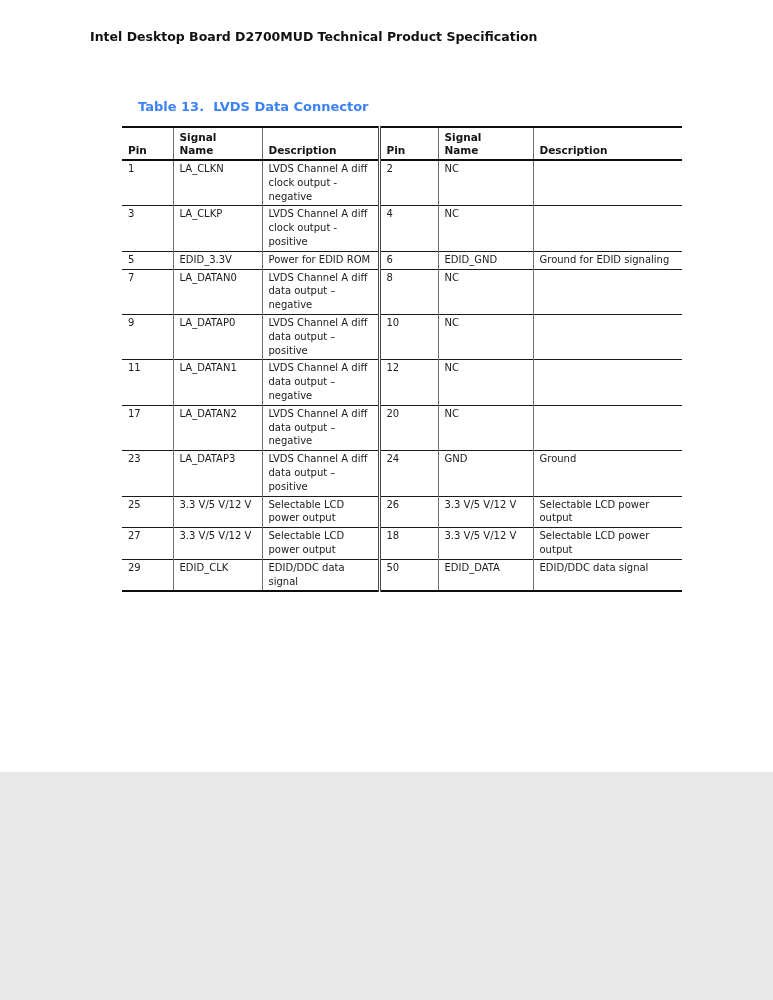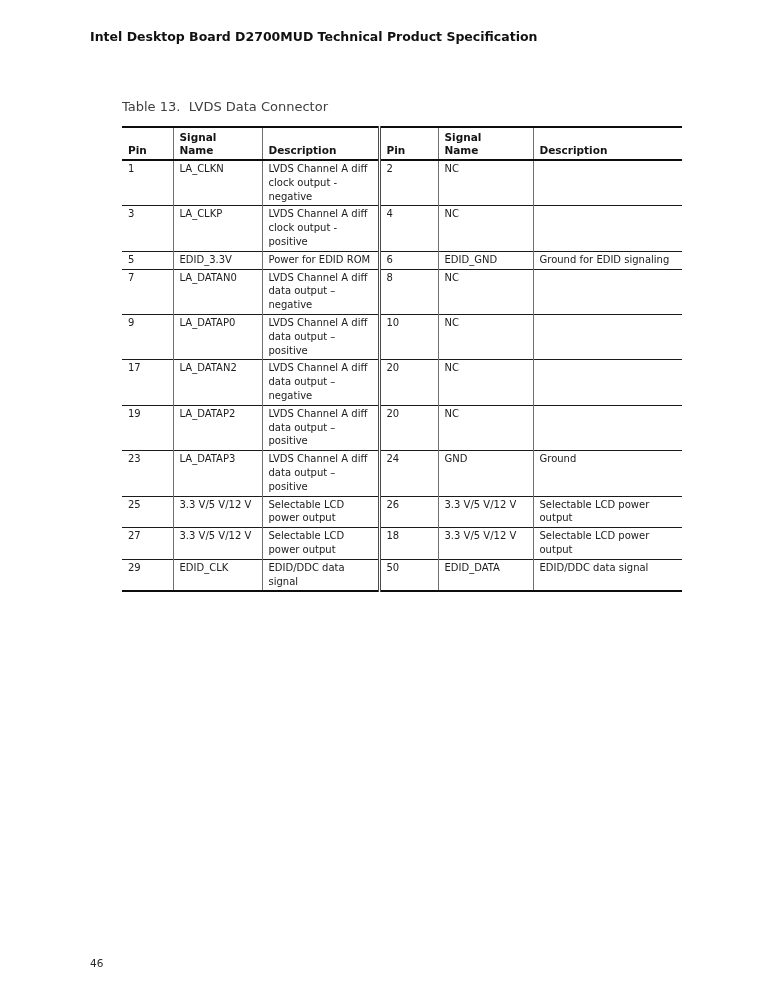--- a/index.html
+++ b/index.html
@@ -3,21 +3,21 @@
 <meta charset="utf-8">
 <style>
   html, body {
     margin: 0;
     padding: 0;
     background: #e8e8e8;
   }
   .page {
     position: relative;
     width: 773px;
-    height: 1000px;
+    height: 772px;
     margin: 0 auto;
     background: #ffffff;
     color: #1c1c1c;
     font-family: "DejaVu Sans", "Liberation Sans", sans-serif;
     overflow: hidden;
   }
   .doc-header {
     position: absolute;
     left: 90px;
     top: 29px;
@@ -26,26 +26,26 @@
     color: #111111;
     white-space: pre;
   }
   .table-block {
     position: absolute;
     left: 122px;
     top: 99px;
     width: 560px;
   }
   .table-title {
-    font-weight: normal;
+    font-weight: bold;
     font-size: 13px;
     line-height: 16px;
-    color: #404040;
+    color: #3b82f6;
     white-space: pre;
-    margin: 0 0 11px 0;
+    margin: 0 0 11px 16px;
   }
   table.pin-table {
     border-collapse: collapse;
     table-layout: fixed;
     width: 560px;
     border-bottom: 2px solid #0d0d0d;
   }
   table.pin-table th {
     border-top: 2px solid #0d0d0d;
     border-bottom: 2px solid #0d0d0d;
@@ -154,35 +154,35 @@
             <td class="">9</td>
             <td class="vline">LA_DATAP0</td>
             <td class="vline">LVDS Channel A diff
 data output –
 positive</td>
             <td class="vline-mid">10</td>
             <td class="vline">NC</td>
             <td class="vline"></td>
           </tr>
           <tr>
+            <td class="">11</td>
+            <td class="vline">LA_DATAN1</td>
+            <td class="vline">LVDS Channel A diff
+data output –
+negative</td>
+            <td class="vline-mid">12</td>
+            <td class="vline">NC</td>
+            <td class="vline"></td>
+          </tr>
+          <tr>
             <td class="">17</td>
             <td class="vline">LA_DATAN2</td>
             <td class="vline">LVDS Channel A diff
 data output –
 negative</td>
-            <td class="vline-mid">20</td>
-            <td class="vline">NC</td>
-            <td class="vline"></td>
-          </tr>
-          <tr>
-            <td class="">19</td>
-            <td class="vline">LA_DATAP2</td>
-            <td class="vline">LVDS Channel A diff
-data output –
-positive</td>
             <td class="vline-mid">20</td>
             <td class="vline">NC</td>
             <td class="vline"></td>
           </tr>
           <tr>
             <td class="">23</td>
             <td class="vline">LA_DATAP3</td>
             <td class="vline">LVDS Channel A diff
 data output –
 positive</td>

